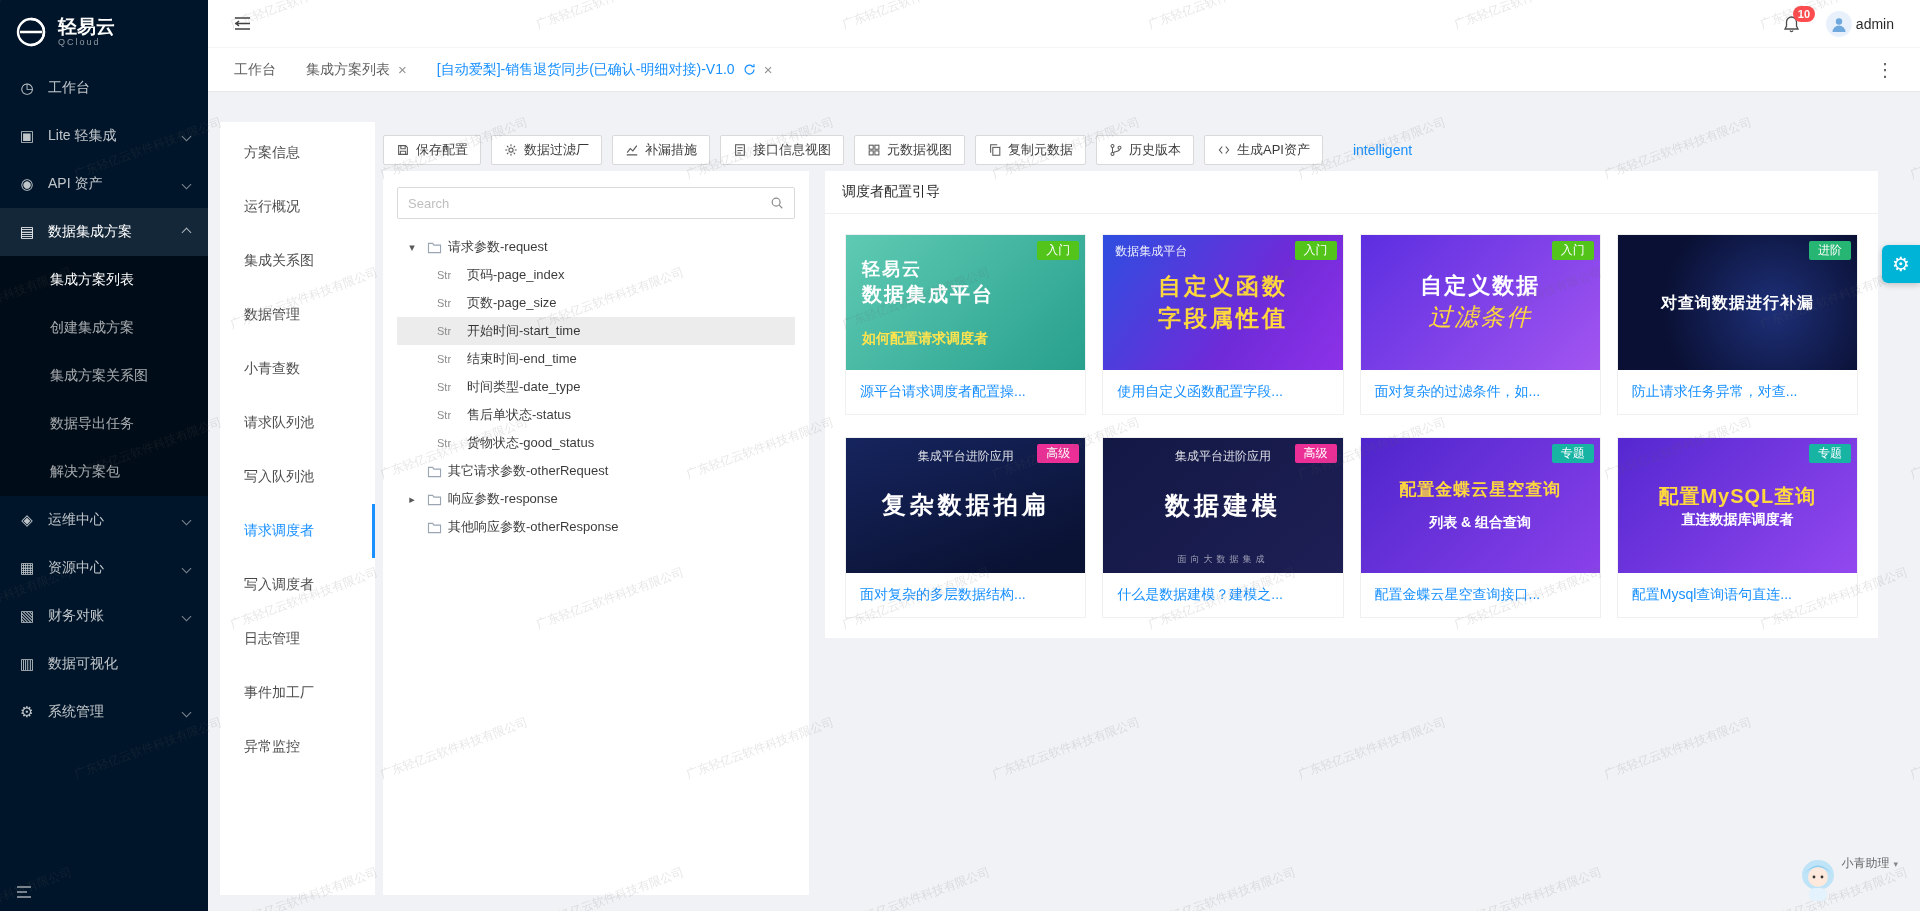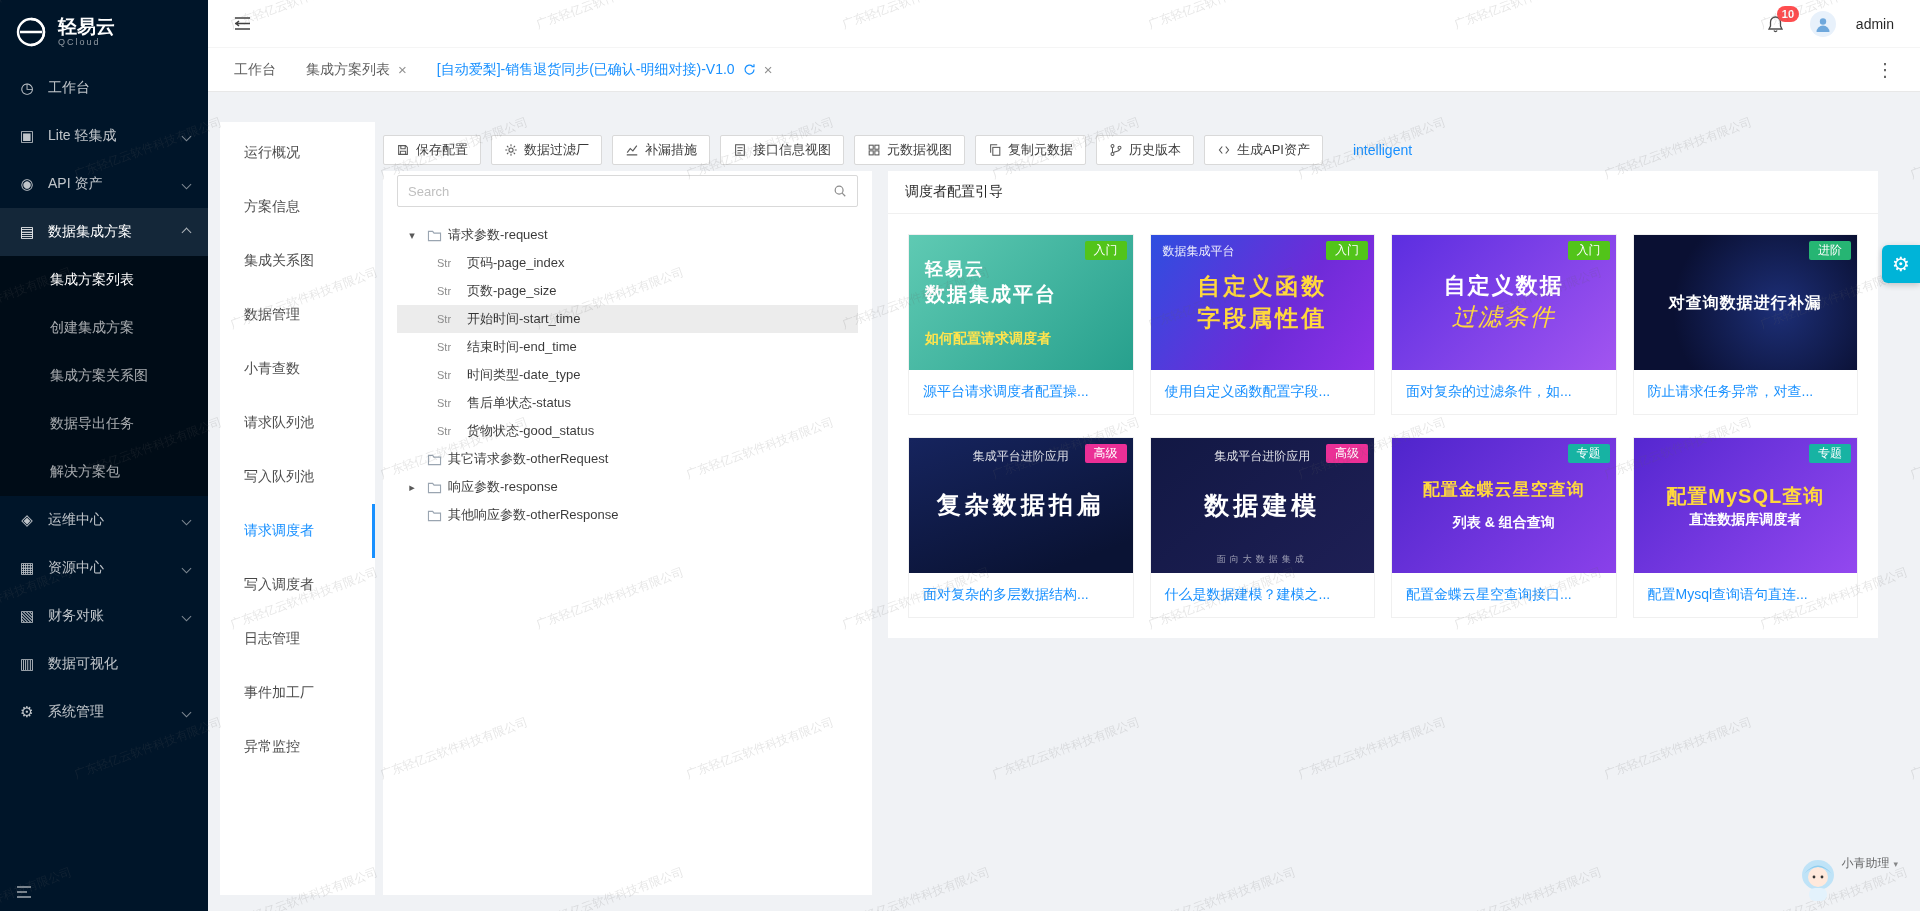--- a/index.html
+++ b/index.html
@@ -27,21 +27,21 @@
   .sidebar-fold{position:absolute;bottom:12px;left:16px;cursor:pointer;opacity:.8}
 
   
   .main{flex:1;display:flex;flex-direction:column;min-width:0}
   .topbar{height:48px;background:#fff;display:flex;align-items:center;padding:0 26px;border-bottom:1px solid #f5f5f5}
   .fold{cursor:pointer;color:rgba(0,0,0,.75);display:flex}
   .topbar-right{margin-left:auto;display:flex;align-items:center;gap:26px}
   .bell{position:relative;cursor:pointer;color:rgba(0,0,0,.7);display:flex}
   .badge{position:absolute;top:-9px;left:10px;background:var(--danger,#ff4d4f);color:#fff;border-radius:9px;
     font-size:11px;line-height:16px;padding:0 5px;font-weight:bold}
-  .user{display:flex;align-items:center;gap:20px;cursor:pointer}
+  .user{display:flex;align-items:center;gap:4px;cursor:pointer}
   .avatar{width:26px;height:26px;border-radius:50%;background:#e8f1fb;display:flex;align-items:center;justify-content:center;overflow:hidden}
 
   .tabbar{height:44px;background:#fff;display:flex;align-items:center;padding:0 26px;gap:30px;border-bottom:1px solid #e8e8e8}
   .tab{display:flex;align-items:center;gap:8px;color:rgba(0,0,0,.65);cursor:pointer;white-space:nowrap}
   .tab.active{color:var(--primary,#1890ff)}
   .tab .close{color:rgba(0,0,0,.45);font-size:15px;line-height:1}
   .tab .refresh{display:flex;color:inherit}
   .tab-more{margin-left:auto;font-size:18px;color:rgba(0,0,0,.65);cursor:pointer}
 
   
@@ -52,21 +52,21 @@
   .workspace{flex:1;display:flex;flex-direction:column;margin-left:8px;min-width:0}
   .toolbar{display:flex;align-items:center;gap:10px;margin:13px 0 6px}
   .tbtn{display:flex;align-items:center;gap:6px;height:30px;padding:0 12px;background:#fff;border:1px solid #d9d9d9;
     border-radius:2px;font-size:13px;color:rgba(0,0,0,.78);cursor:pointer;white-space:nowrap;
     font-family:"Liberation Sans","DejaVu Sans",sans-serif}
   .ticon{display:flex;color:#595959}
   .intelligent{color:var(--primary,#1890ff);margin-left:20px;font-size:14px}
   .panels{flex:1;display:flex;gap:16px;min-height:0}
 
   
-  .tree-panel{width:489px;flex:none;background:#fff;padding:4px 14px}
+  .tree-panel{width:426px;flex:none;background:#fff;padding:16px 14px}
   .search-box{display:flex;align-items:center;height:32px;border:1px solid #d9d9d9;border-radius:2px;margin-bottom:14px;background:#fff}
   .search-box input{flex:1;border:none;outline:none;padding:0 10px;font-size:13px;color:rgba(0,0,0,.7);
     font-family:"Liberation Sans","DejaVu Sans",sans-serif;background:transparent}
   .search-box input::placeholder{color:#bfbfbf}
   .search-addon{width:34px;display:flex;align-items:center;justify-content:center;color:#8c8c8c;cursor:pointer}
   .trow{display:flex;align-items:center;height:28px;padding-left:6px;font-size:13px;color:rgba(0,0,0,.78);cursor:pointer;gap:6px}
   .trow.hl{background:#ececec}
   .trow .arr{width:18px;flex:none;font-size:11px;color:#595959;text-align:center}
   .trow .ficon{display:flex;flex:none;color:#9aa5b1}
   .trow.child{padding-left:40px}
@@ -261,24 +261,24 @@
         </span>
         <span class="close">×</span>
       </div>
       <span class="tab-more">⋮</span>
     </div>
 
     <div class="content">
 
       <nav class="subnav">
         <div class="subnav-item">
+            <span>方案信息</span>
+          </div>
+        <div class="subnav-item">
             <span>运行概况</span>
-          </div>
-        <div class="subnav-item">
-            <span>方案信息</span>
           </div>
         <div class="subnav-item">
             <span>集成关系图</span>
           </div>
         <div class="subnav-item">
             <span>数据管理</span>
           </div>
         <div class="subnav-item">
             <span>小青查数</span>
           </div>

